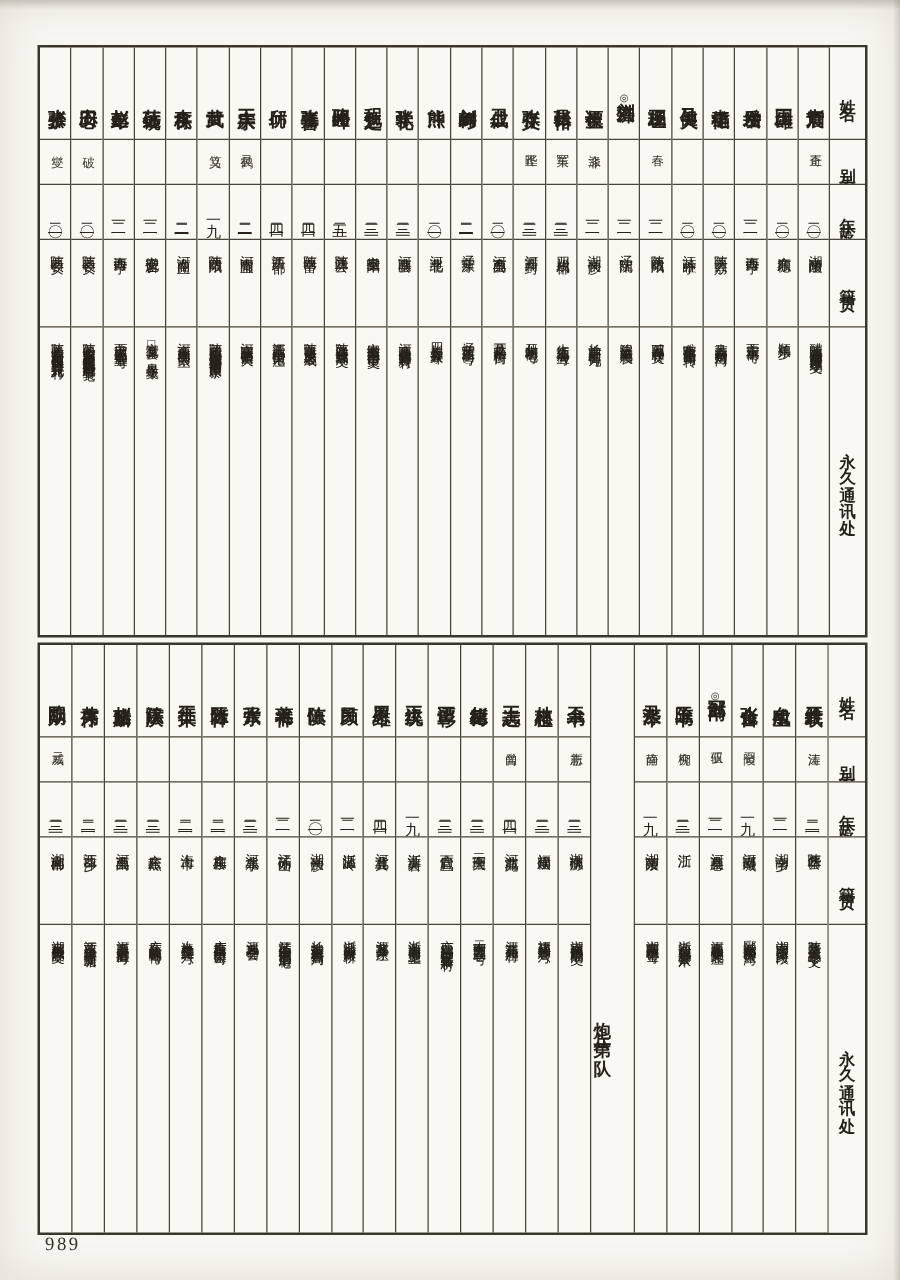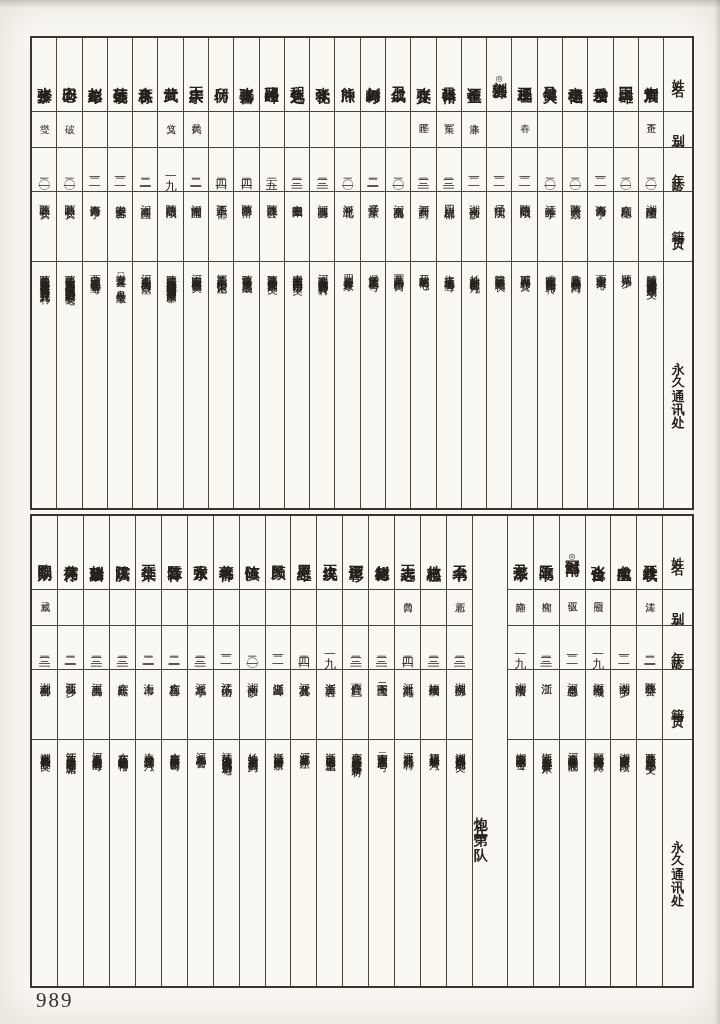--- a/index.html
+++ b/index.html
@@ -56,21 +56,21 @@
   .h5{letter-spacing:1.05em;}
   .c-age.hlabel,.c-alias.hlabel{align-items:center;padding-top:0;}
   .c-native.hlabel{align-items:center;padding-top:0;}
   .c-name.hlabel{justify-content:center;flex-direction:row;align-items:center;padding-top:0;}
   .c-addr.hlabel{align-items:center;padding-top:0;}
   
   .divider{justify-content:flex-start;align-items:center;flex:1.35 1 0;display:flex;flex-direction:row;}
   .divlabel{font-size:14px;font-weight:bold;letter-spacing:.55em;padding-top:148px;}
   .pageno{
     position:absolute;left:36px;top:988px;
-    font-size:21px;letter-spacing:2px;color:#33302a;
+    font-size:15px;letter-spacing:2px;color:#33302a;
   }
   
   .page::before{content:"";position:absolute;left:0;top:0;width:100%;height:8px;
     background:linear-gradient(to bottom, rgba(90,85,75,.25), transparent);}
   .page::after{content:"";position:absolute;right:0;top:0;width:6px;height:100%;
     background:linear-gradient(to left, rgba(90,85,75,.2), transparent);}
 </style>
 </head>
 <body>
 

